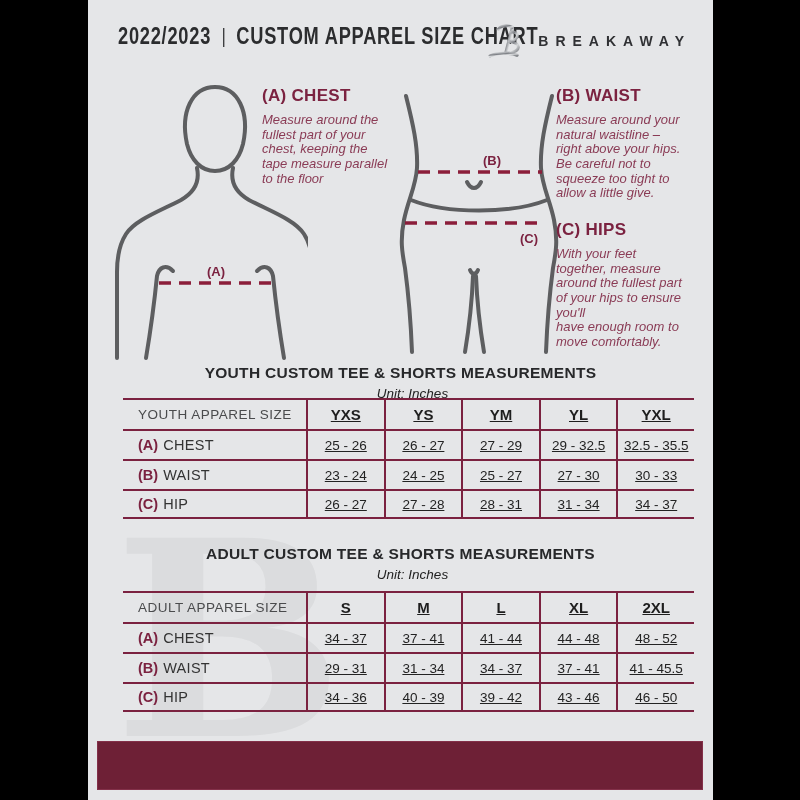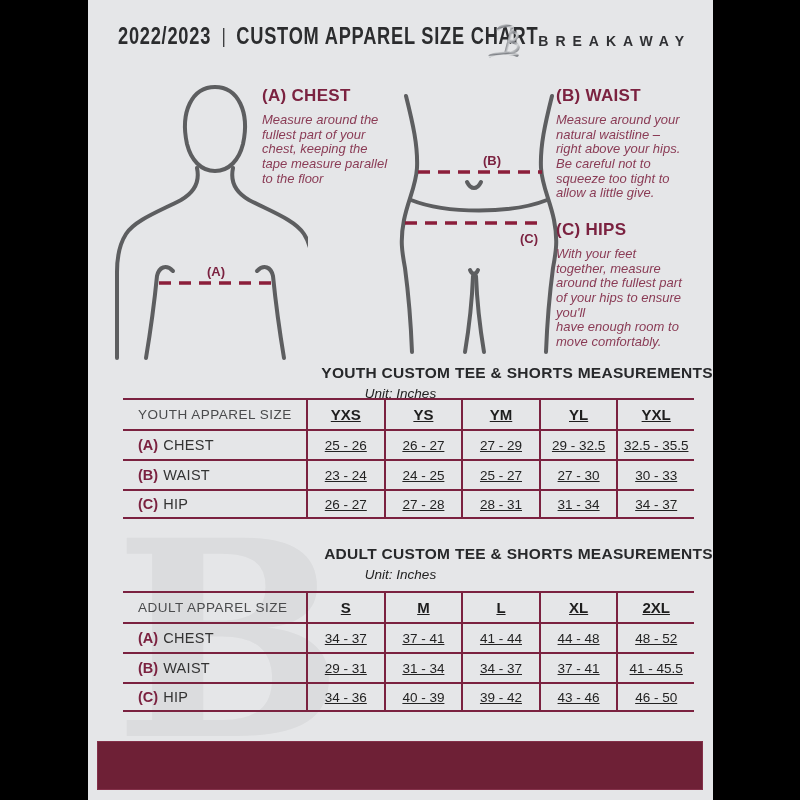--- a/index.html
+++ b/index.html
@@ -35,23 +35,23 @@
   .fig path{fill:none;stroke:var(--stroke);stroke-width:4;stroke-linecap:round;}
   .fig .dash{stroke:var(--dash);stroke-width:3.6;stroke-dasharray:12 8;stroke-linecap:butt;}
   .fig text{font-family:"Liberation Sans",sans-serif;font-size:13px;font-weight:bold;fill:var(--maroon);}
 
   
   .guide-block{position:absolute;}
   .guide-head{font-size:17px;font-weight:bold;color:var(--maroon);letter-spacing:0.3px;margin-bottom:7px;}
   .guide-body{font-size:13px;font-style:italic;color:var(--bodytxt);line-height:1.13;white-space:pre-line;}
 
   
-  .sec-title{position:absolute;left:0;width:625px;text-align:right;
+  .sec-title{position:absolute;left:0;width:625px;text-align:center;
     font-size:15.5px;font-weight:bold;color:#27282a;letter-spacing:0.3px;}
-  .sec-unit{position:absolute;left:0;width:625px;text-align:center;
+  .sec-unit{position:absolute;left:12px;width:625px;text-align:center;
     font-size:13.5px;font-style:italic;color:#222;}
 
   
   .size-table{position:absolute;left:35px;width:571px;display:grid;
     grid-template-columns:183px repeat(5,1fr);}
   .cell{height:30px;display:flex;align-items:center;justify-content:center;
     border-top:2px solid var(--maroon);font-size:13.5px;color:#232323;}
   .cell.hdr{height:31px;}
   .cell.size{font-weight:bold;font-size:15px;color:#1e1e1e;}
   .cell.lab{justify-content:flex-start;padding-left:15px;}

